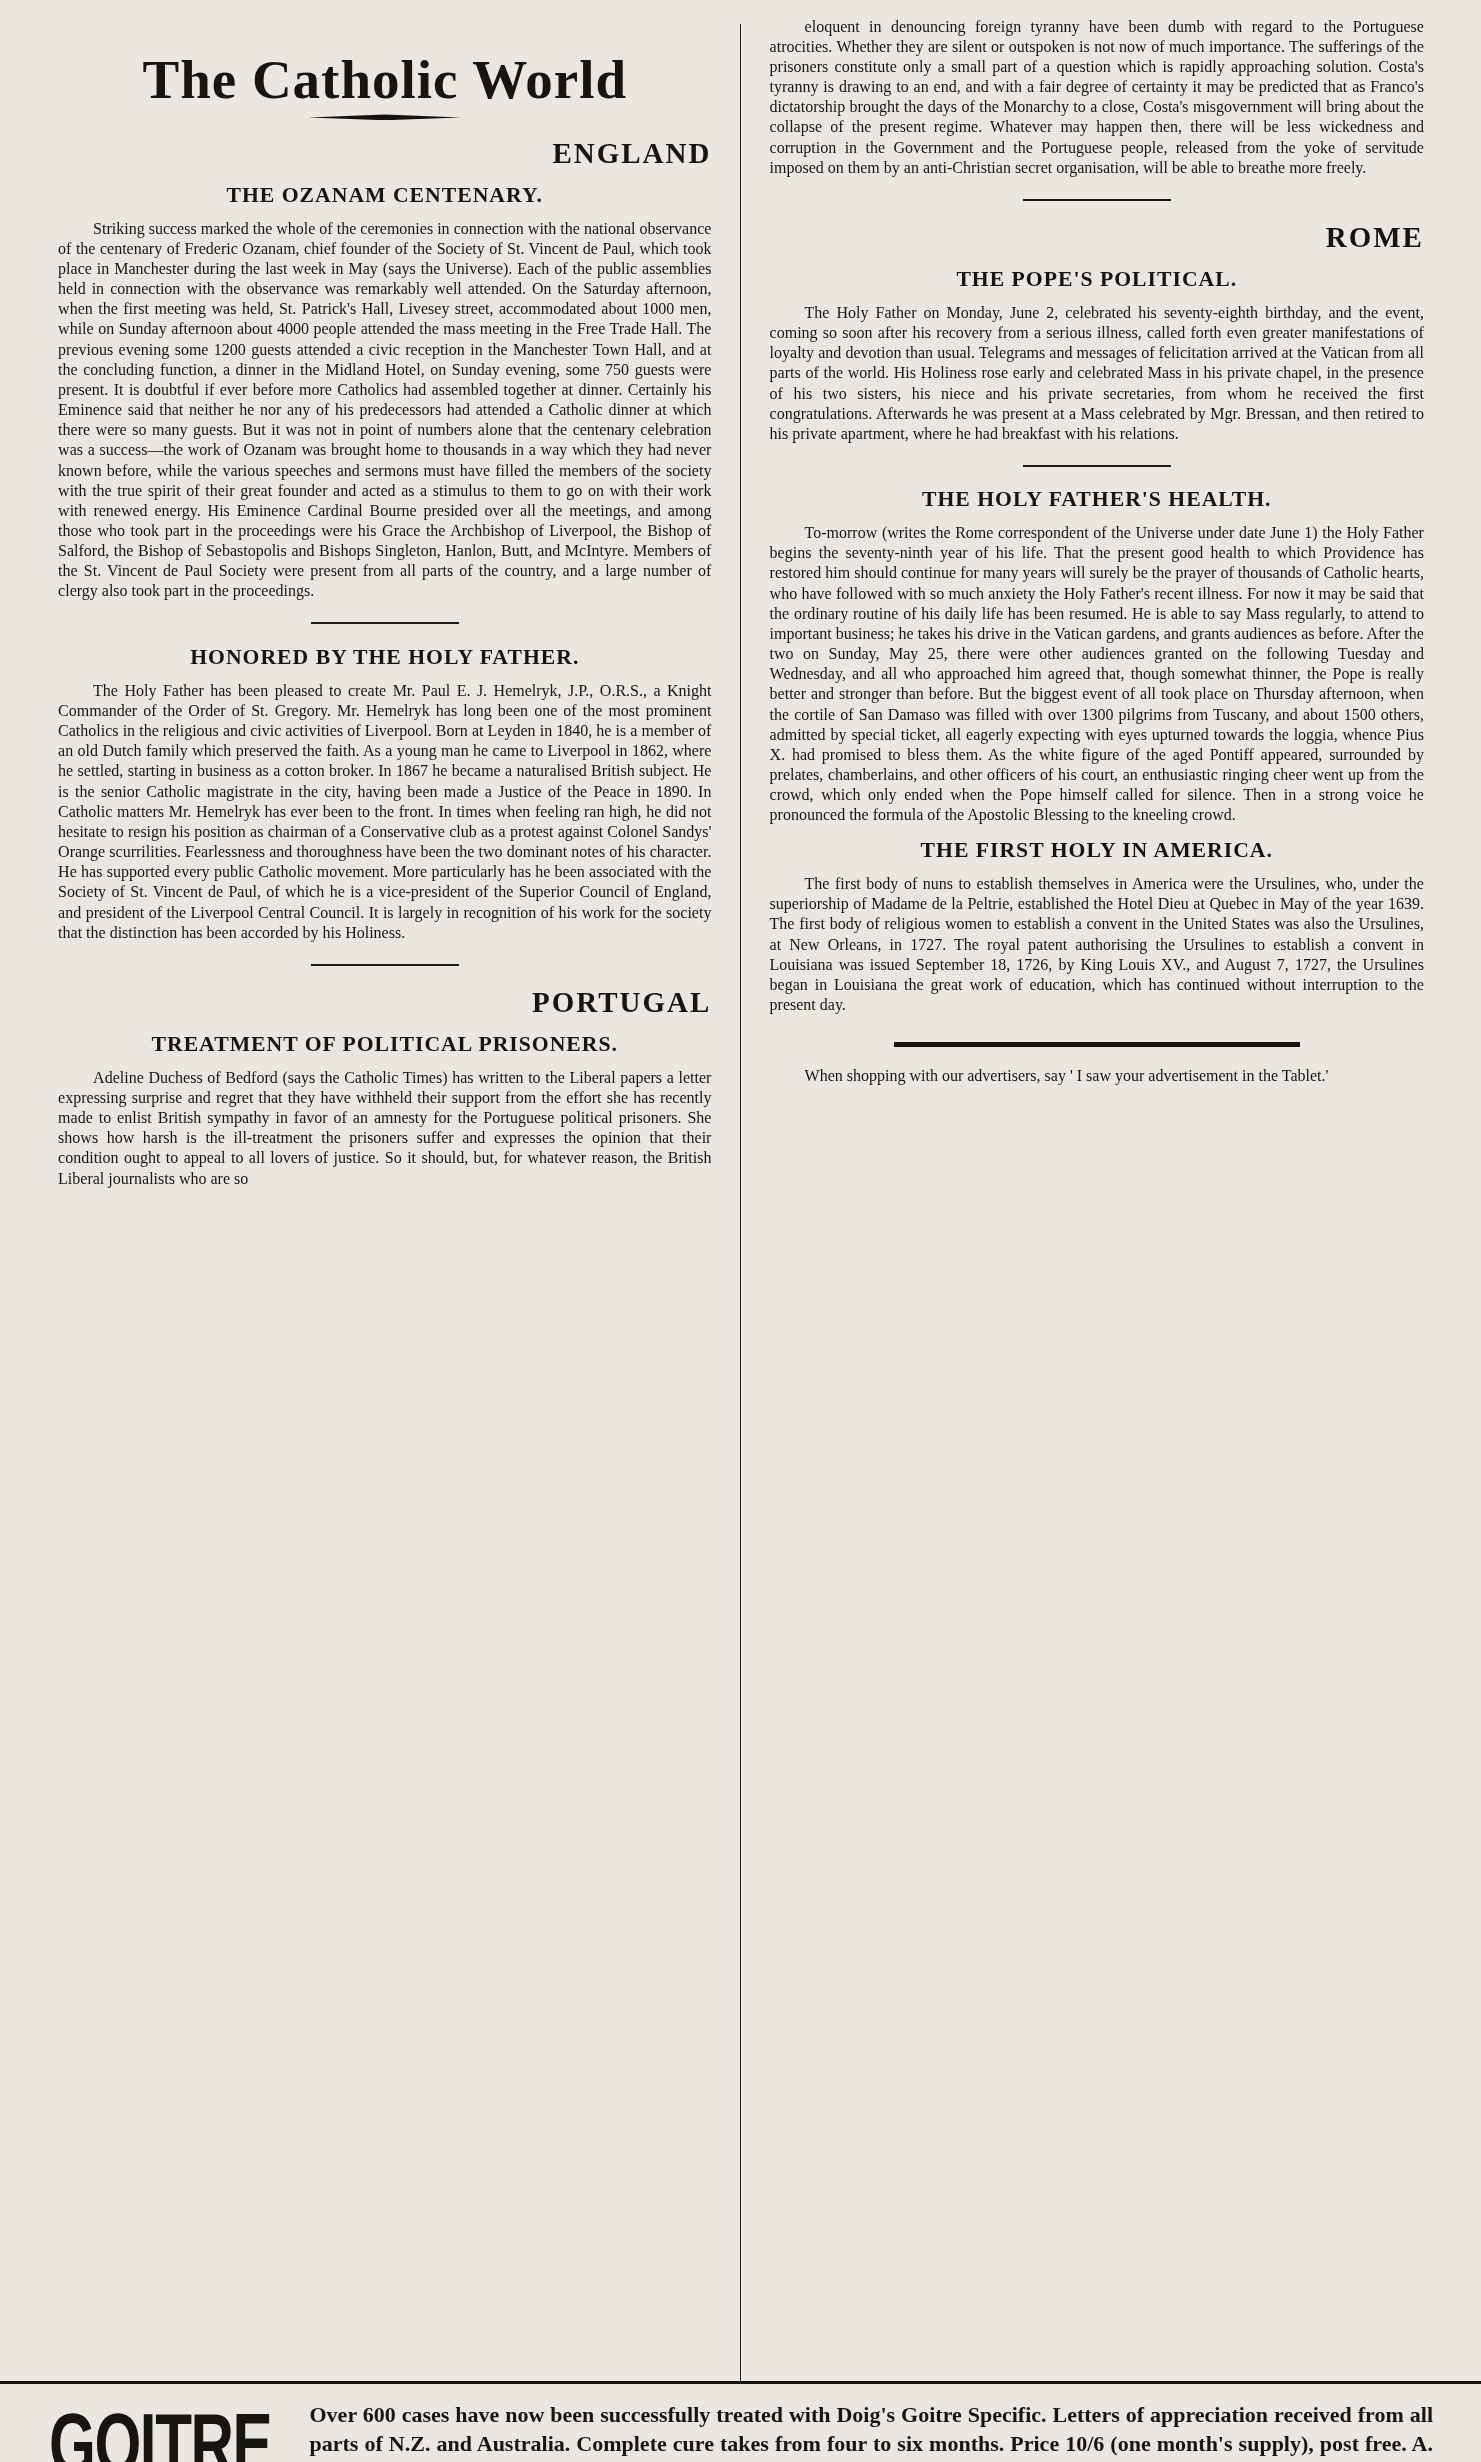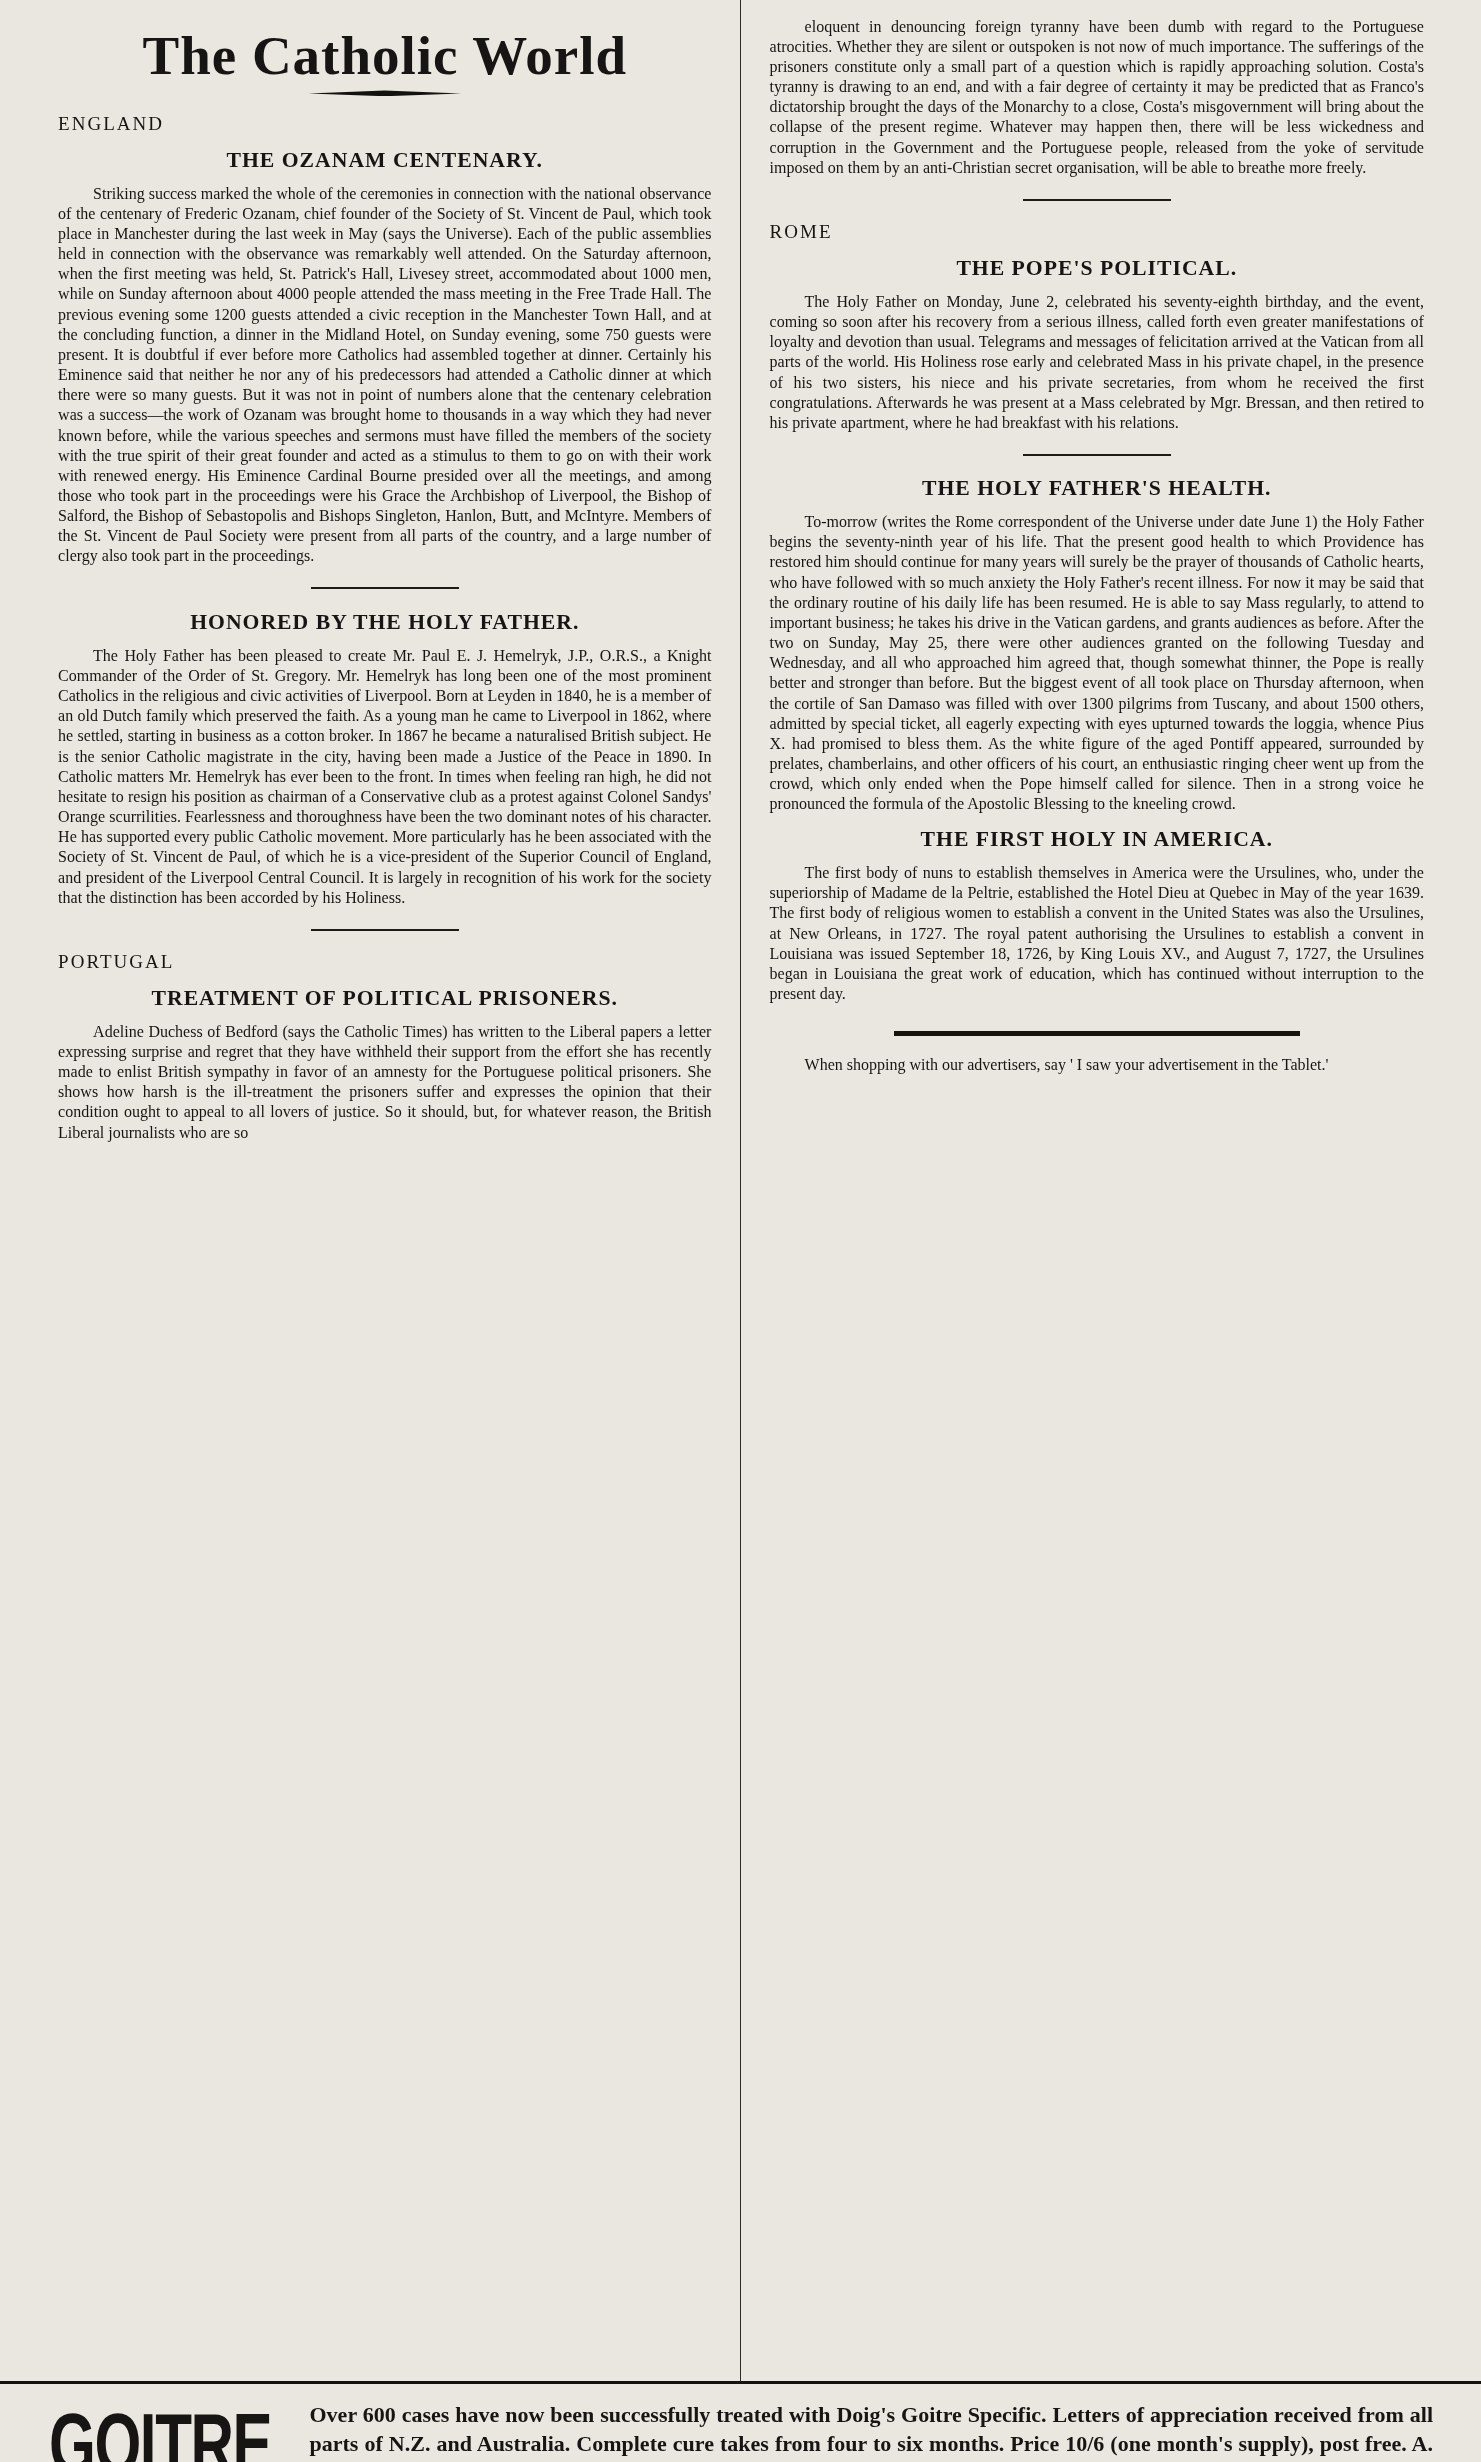--- a/index.html
+++ b/index.html
@@ -54,40 +54,40 @@
     flex: 1;
     display: flex;
     padding: 0 29.5px;
     overflow: hidden;
   }
   .col {
     width: 50%;
     box-sizing: border-box;
     padding: 16.7px 28.6px 9.8px;
   }
-  .col-left { border-right: 1.5px solid #2c2a26; }
+  .col-left { border-right: 1.5px solid #2c2a26; margin-top: 24px; }
   .article-title {
     margin: 6.9px 0 3.9px;
     text-align: center;
     font-size: 55px;
     font-weight: 700;
     letter-spacing: 1px;
   }
   .ornament {
     width: 153px;
     height: 5.9px;
     margin: 1px auto 16.7px;
     background: #14120f;
     clip-path: polygon(0 50%, 50% 0, 100% 50%, 50% 100%);
   }
   .country {
     margin: 16.7px 0 12.8px;
-    text-align: left;
-    font-size: 19px;
-    font-weight: 400;
+    text-align: right;
+    font-size: 29px;
+    font-weight: 700;
     letter-spacing: 2px;
   }
   .subhead {
     margin: 12.8px 0 10.8px;
     text-align: center;
     font-size: 21.7px;
     font-weight: 700;
     letter-spacing: 1px;
   }
   p.body {

